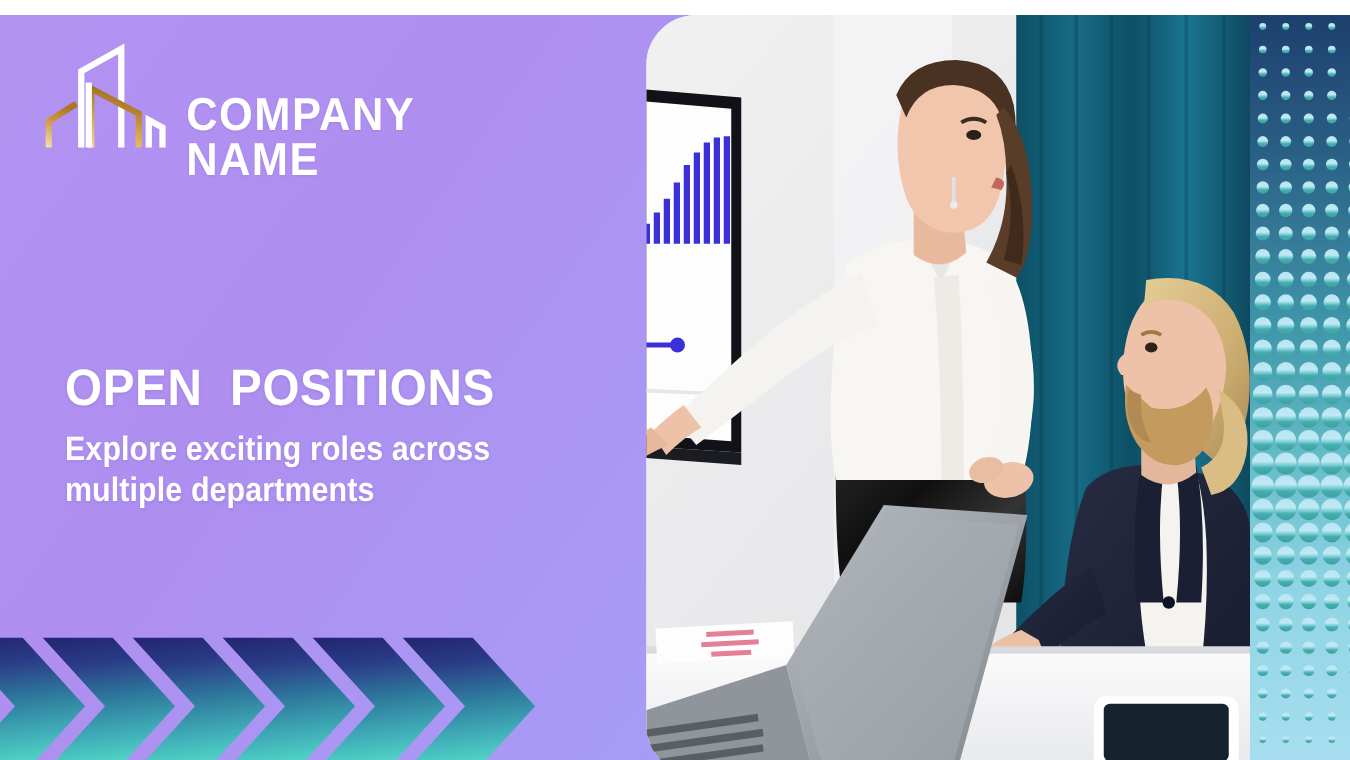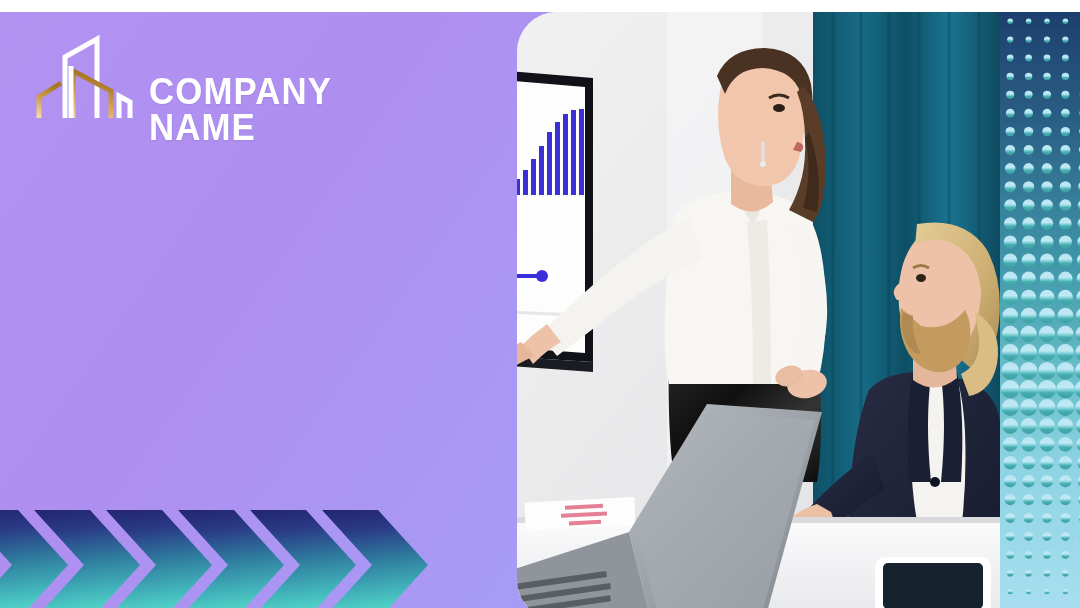--- a/index.html
+++ b/index.html
@@ -136,20 +136,24 @@
 
           <path d="M101 88 L101 66 L112 72 L112 88" fill="none" stroke="#ffffff" stroke-width="5" stroke-linejoin="miter"></path>
 
           <path d="M66 88 L66 48" fill="none" stroke="url(#gold)" stroke-width="5"></path>
         </svg>
       </div>
       <div class="logo-text">COMPANY
 NAME</div>
     </div>
 
+    <div class="headline-block">
+      <div class="headline">OPEN  POSITIONS</div>
+      <div class="subhead">Explore exciting roles across multiple departments</div>
+    </div>
 
     <div class="chevrons">
       <svg viewBox="0 0 455 110" width="455" height="110" aria-hidden="true">
         <defs>
           <linearGradient id="chev" x1="0" y1="0" x2="0.12" y2="1">
             <stop offset="0%" stop-color="#23256f"></stop>
             <stop offset="22%" stop-color="#2a3a86"></stop>
             <stop offset="52%" stop-color="#2f7e9f"></stop>
             <stop offset="80%" stop-color="#43b5bb"></stop>
             <stop offset="100%" stop-color="#55dcc9"></stop>

